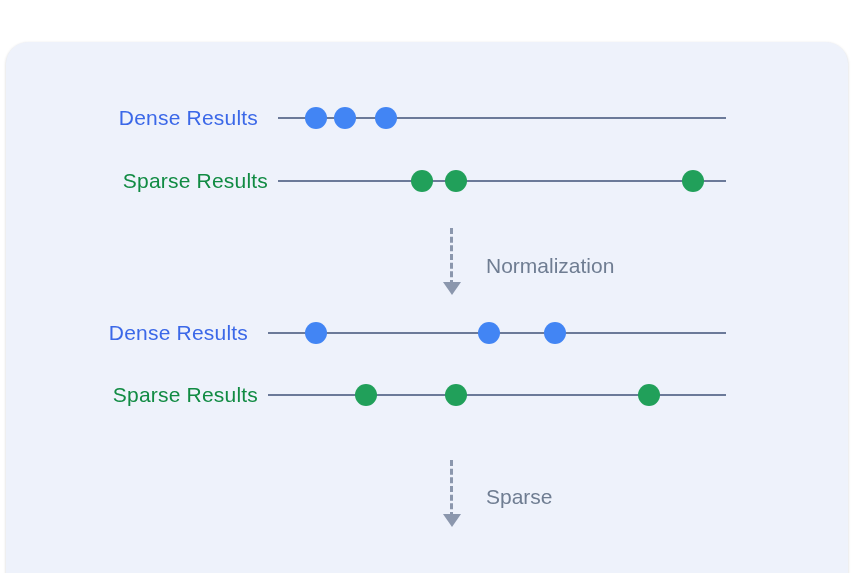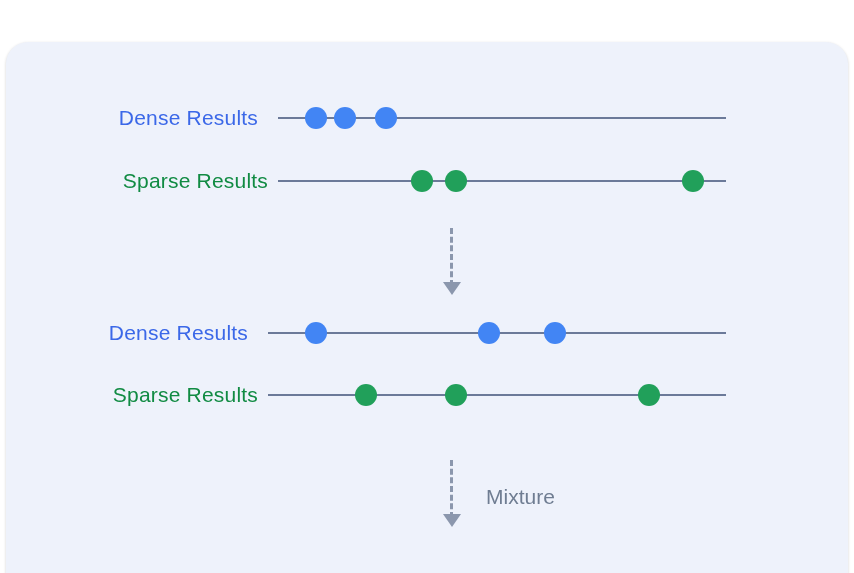--- a/index.html
+++ b/index.html
@@ -103,20 +103,21 @@
     <div class="axis-line" style="left:272px; width:448px;"></div>
     <div class="dot sparse" style="left:416px;"></div>
     <div class="dot sparse" style="left:450px;"></div>
     <div class="dot sparse" style="left:687px;"></div>
   </div>
 
   <div class="arrow-wrap" style="left:444px; top:186px; height:58px;">
     <div class="arrow-shaft"></div>
     <div class="arrow-head"></div>
   </div>
+  <div class="arrow-label" style="left:480px; top:212px;">Normalization</div>
 
   <div class="row" style="left:0; top:271px; width:740px;">
     <div class="row-label" style="right:498px; color:#3b68e8;">Dense Results</div>
     <div class="axis-line" style="left:262px; width:458px;"></div>
     <div class="dot dense" style="left:310px;"></div>
     <div class="dot dense" style="left:483px;"></div>
     <div class="dot dense" style="left:549px;"></div>
   </div>
 
   <div class="row" style="left:0; top:333px; width:740px;">
@@ -124,16 +125,16 @@
     <div class="axis-line" style="left:262px; width:458px;"></div>
     <div class="dot sparse" style="left:360px;"></div>
     <div class="dot sparse" style="left:450px;"></div>
     <div class="dot sparse" style="left:643px;"></div>
   </div>
 
   <div class="arrow-wrap" style="left:444px; top:418px; height:58px;">
     <div class="arrow-shaft"></div>
     <div class="arrow-head"></div>
   </div>
-  <div class="arrow-label" style="left:480px; top:443px;">Mixture</div>
+  <div class="arrow-label" style="left:480px; top:443px;">Sparse</div>
 
 
 </div>
 
 </body></html>

